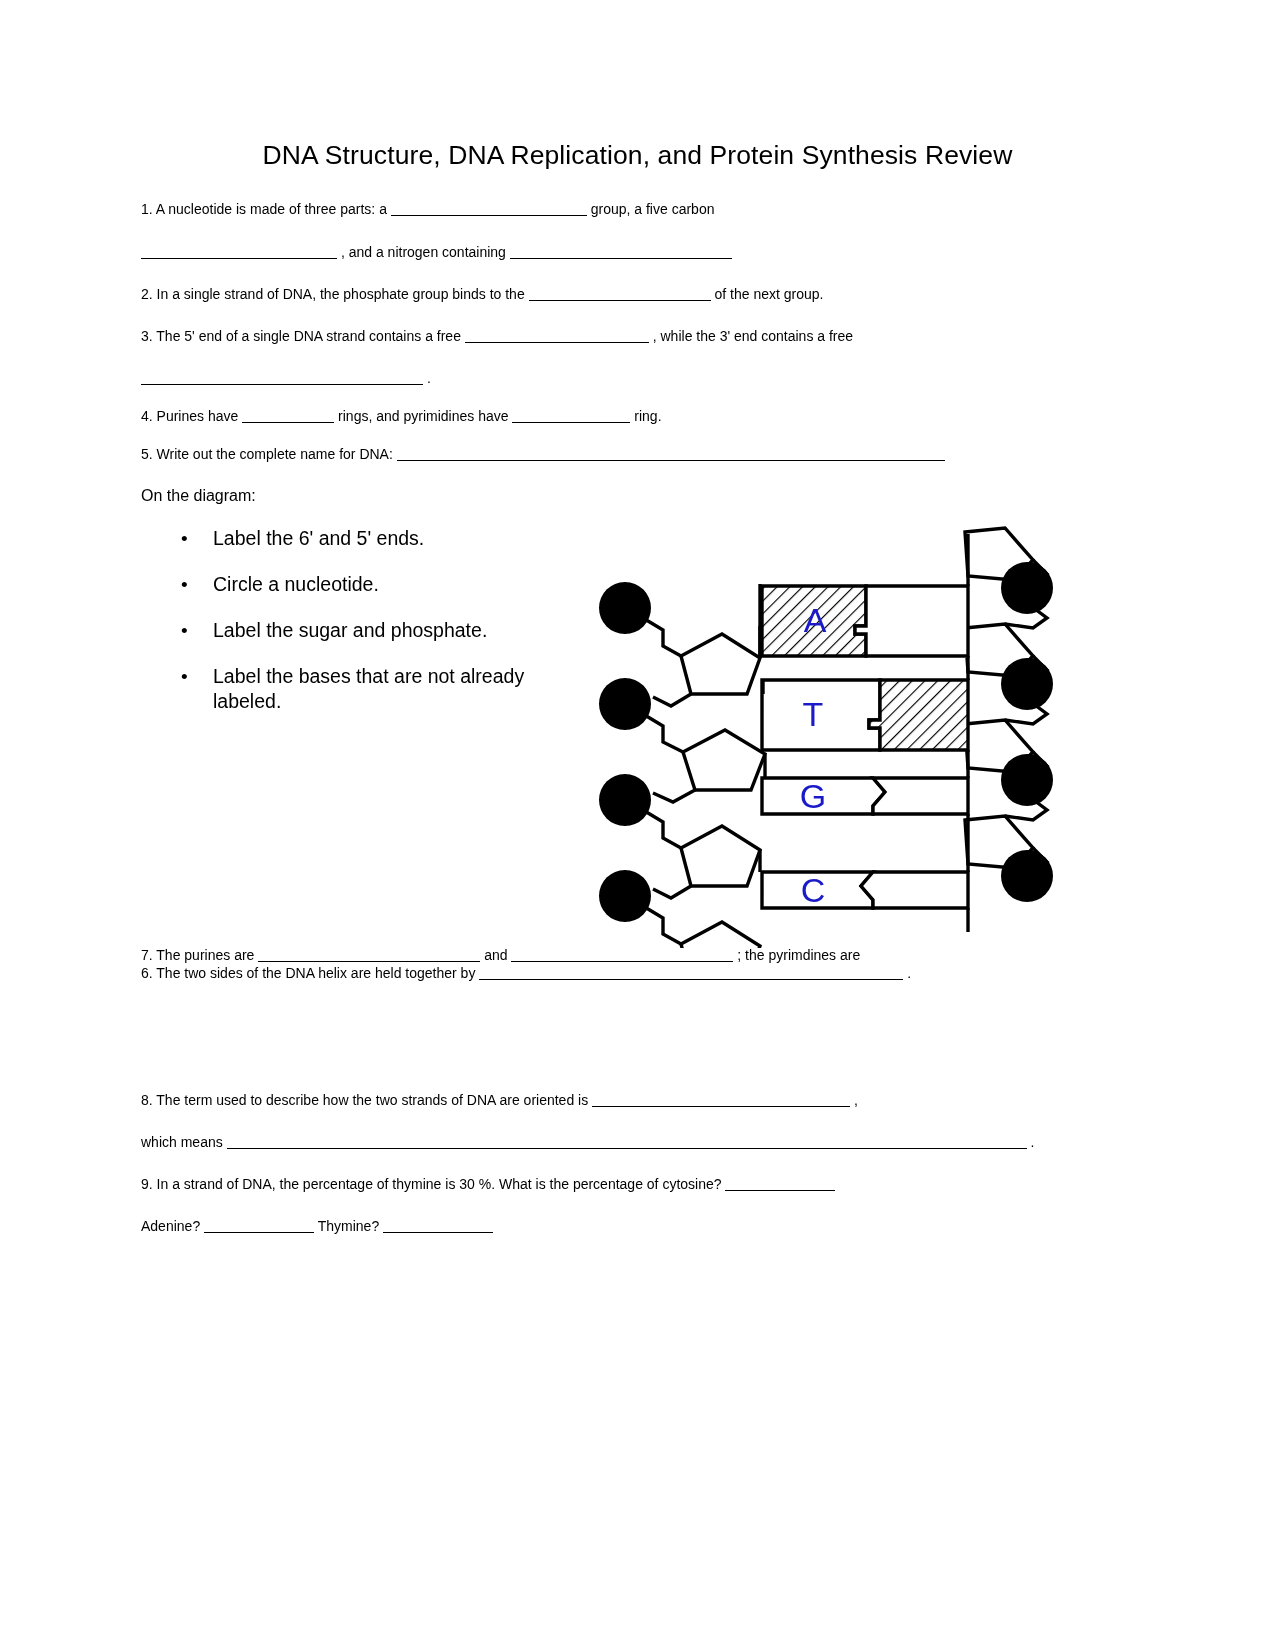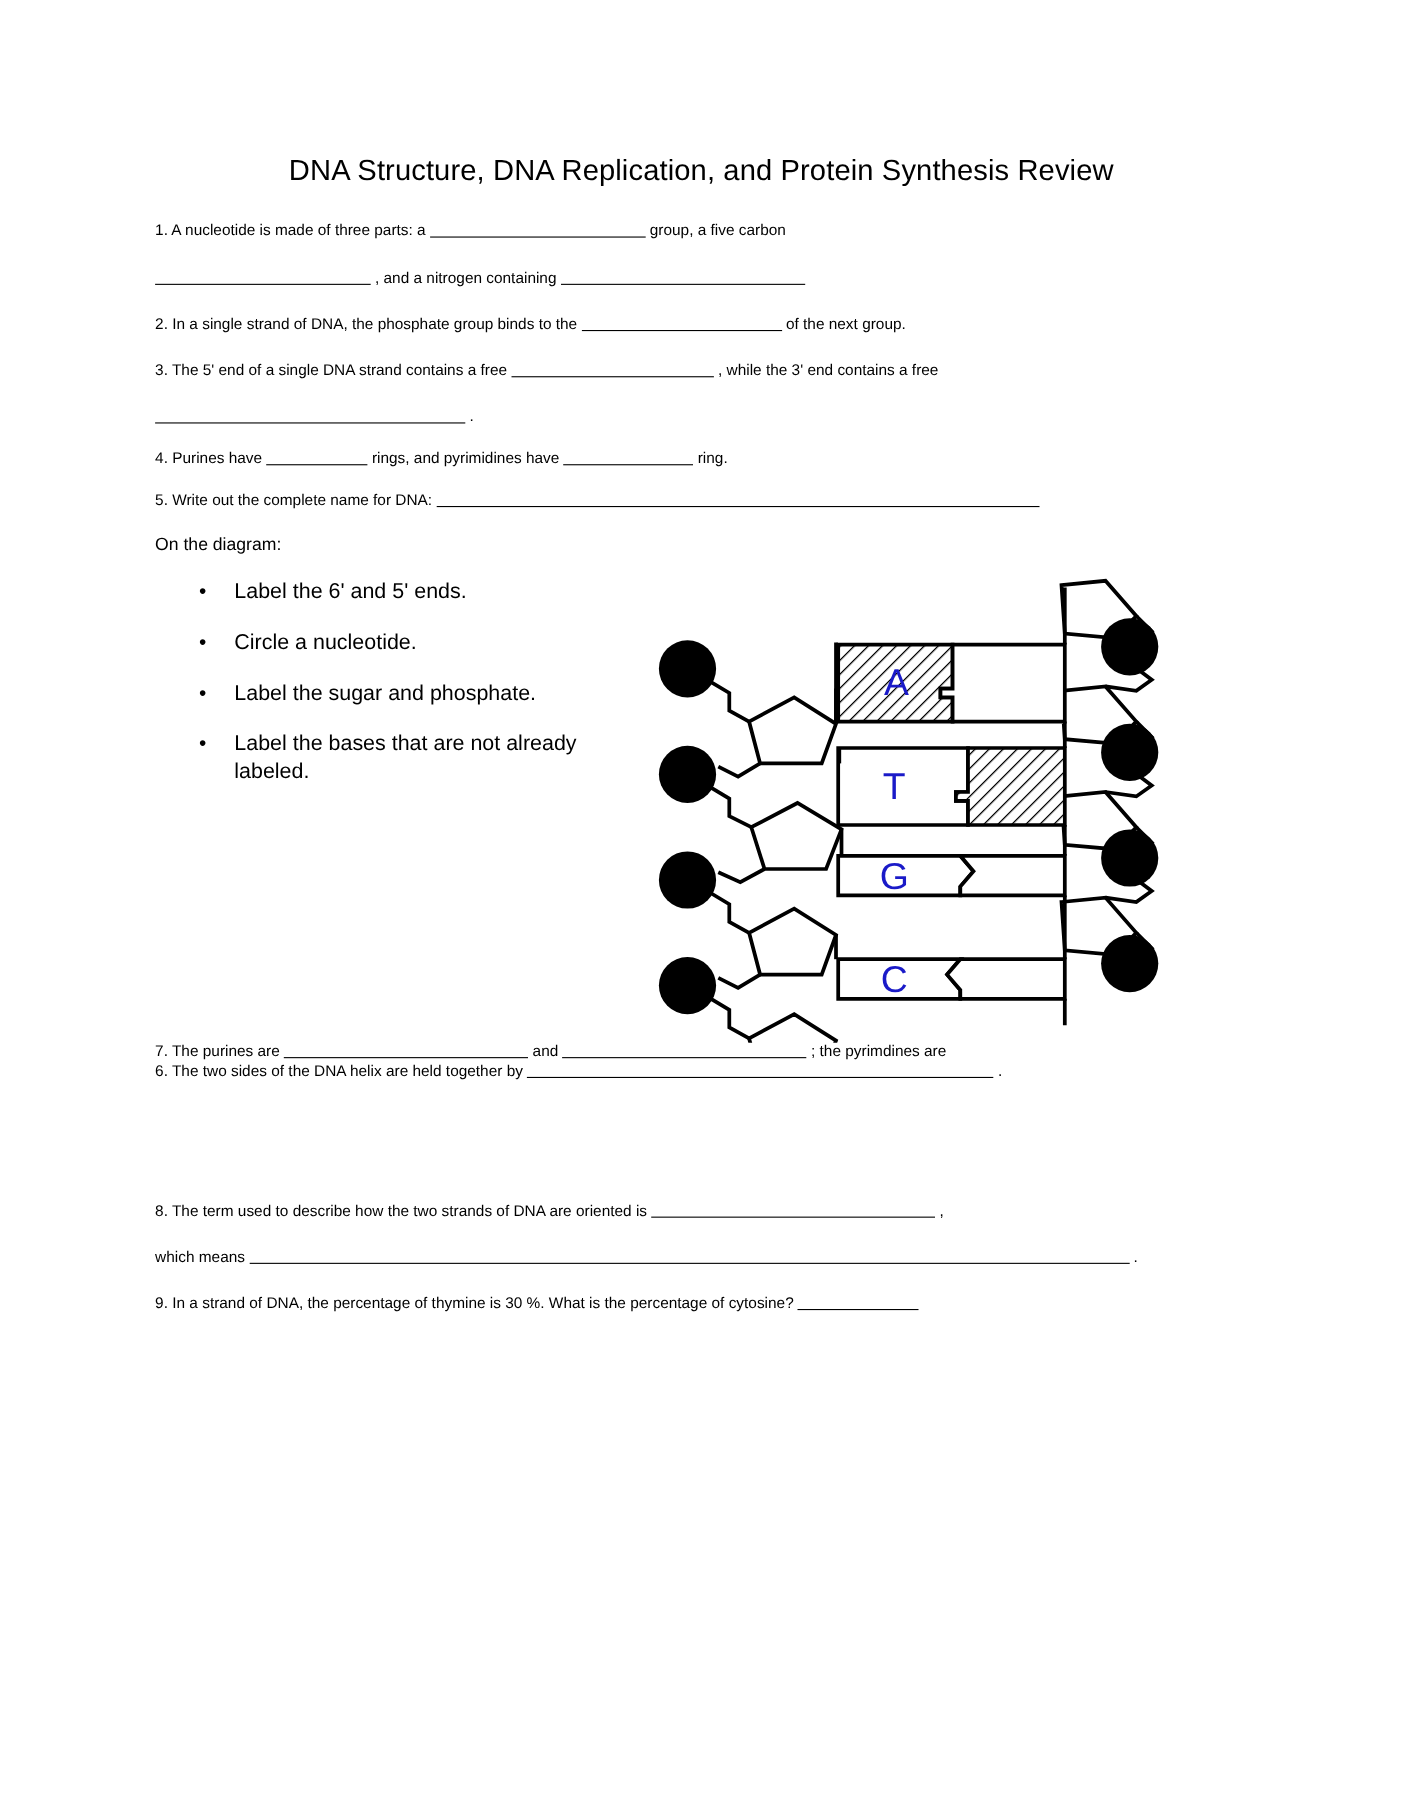--- a/index.html
+++ b/index.html
@@ -263,14 +263,20 @@
     <span>which means</span>
     <span class="ul" style="width:800px;"></span>
     <span>.</span>
   </div>
 
   <div class="q" style="top:1173px;">
     <span>9. In a strand of DNA, the percentage of thymine is 30 %. What is the percentage of cytosine?</span>
     <span class="ul" style="width:110px;"></span>
   </div>
 
+  <div class="q" style="top:1215px;">
+    <span>Adenine?</span>
+    <span class="ul" style="width:110px;"></span>
+    <span>Thymine?</span>
+    <span class="ul" style="width:110px;"></span>
+  </div>
 
 </div>
 
 </body></html>

